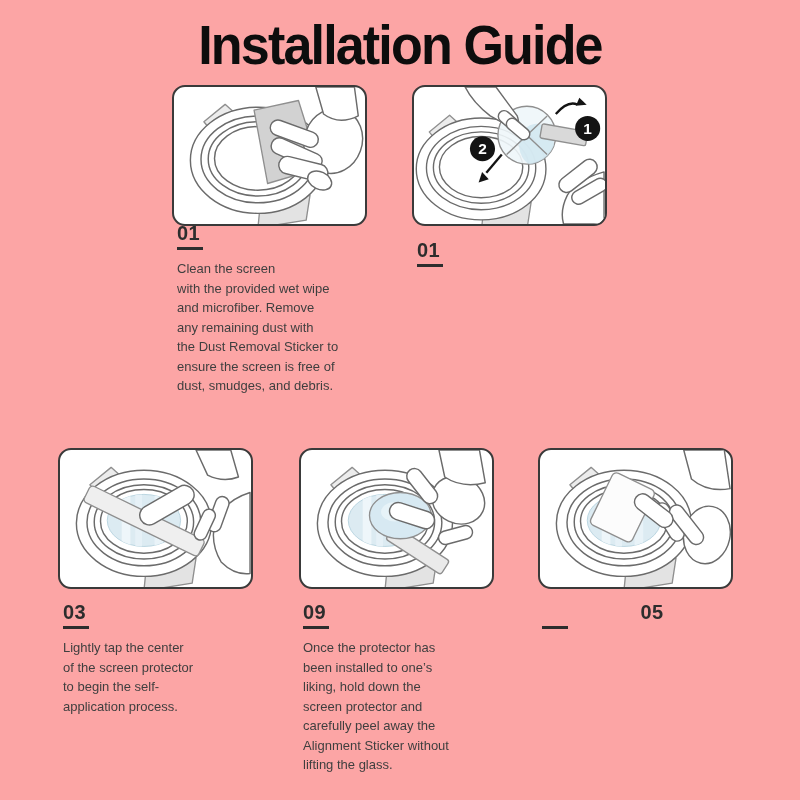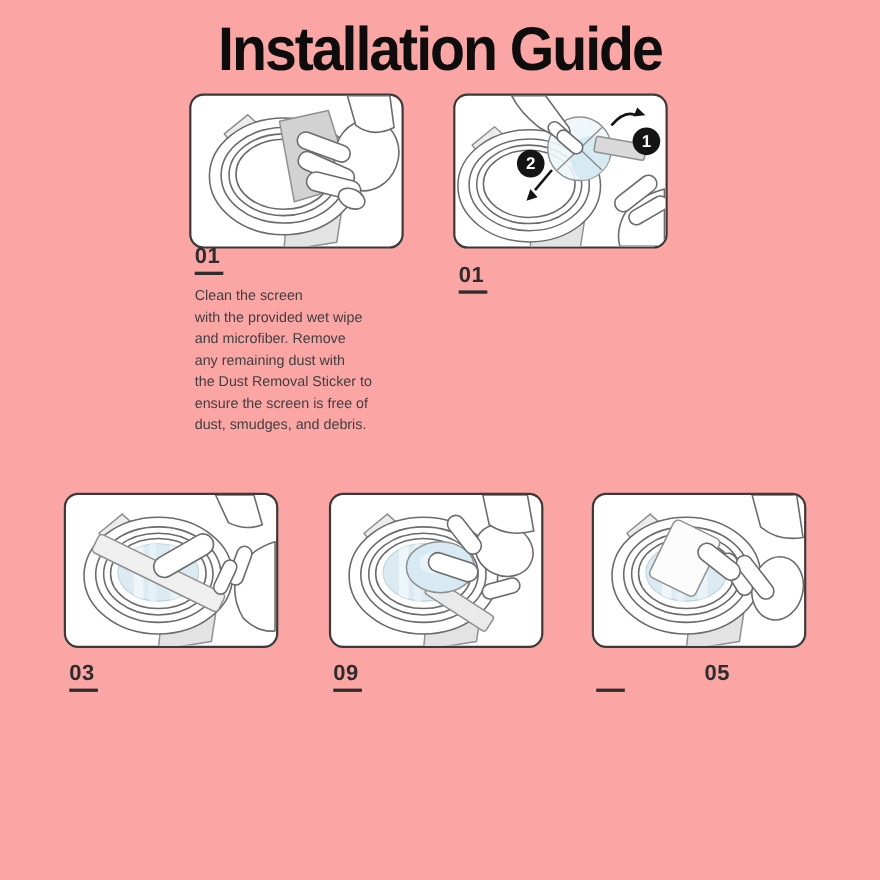--- a/index.html
+++ b/index.html
@@ -188,25 +188,36 @@
   </div>
 
   <div class="step-text" id="t2">
     <div class="step-num">01</div>
     <div class="step-rule"></div>
   </div>
 
   <div class="step-text" id="t3">
     <div class="step-num">03</div>
     <div class="step-rule"></div>
+    <p class="step-para">Lightly tap the center
+of the screen protector
+to begin the self-
+application process.</p>
   </div>
 
   <div class="step-text" id="t4">
     <div class="step-num">09</div>
     <div class="step-rule"></div>
+    <p class="step-para">Once the protector has
+been installed to one’s
+liking, hold down the
+screen protector and
+carefully peel away the
+Alignment Sticker without
+lifting the glass.</p>
   </div>
 
   <div class="step-text" id="t5">
     <div class="step-num">05</div>
     <div class="step-rule"></div>
   </div>
 
 </div>
 
 </body></html>

